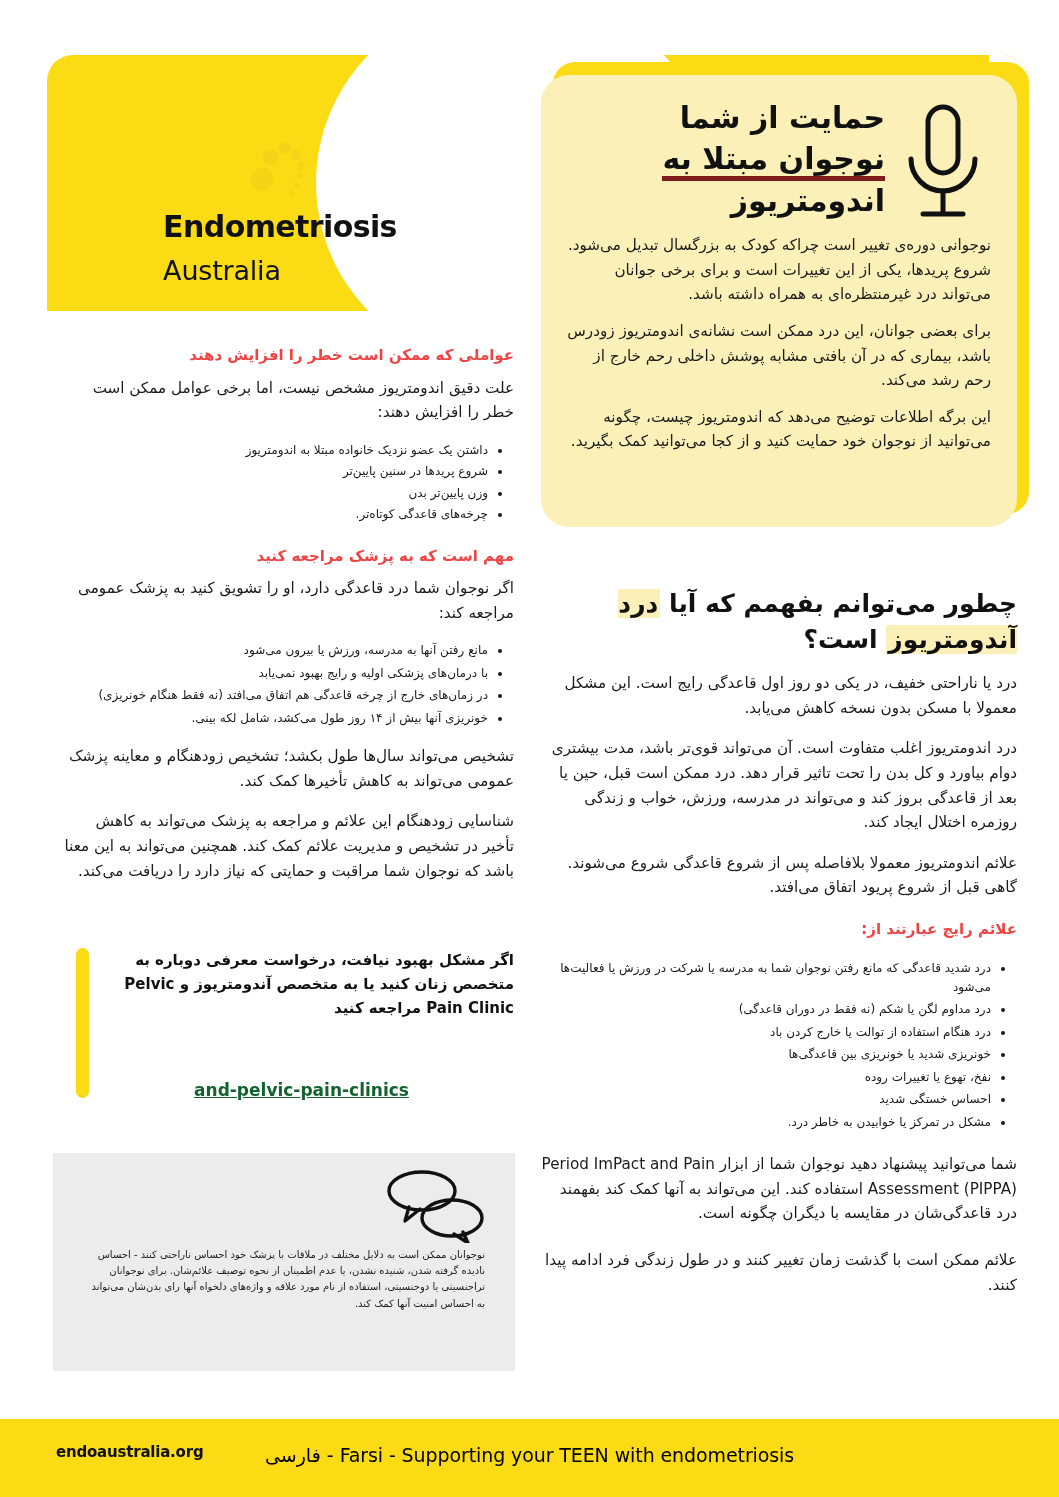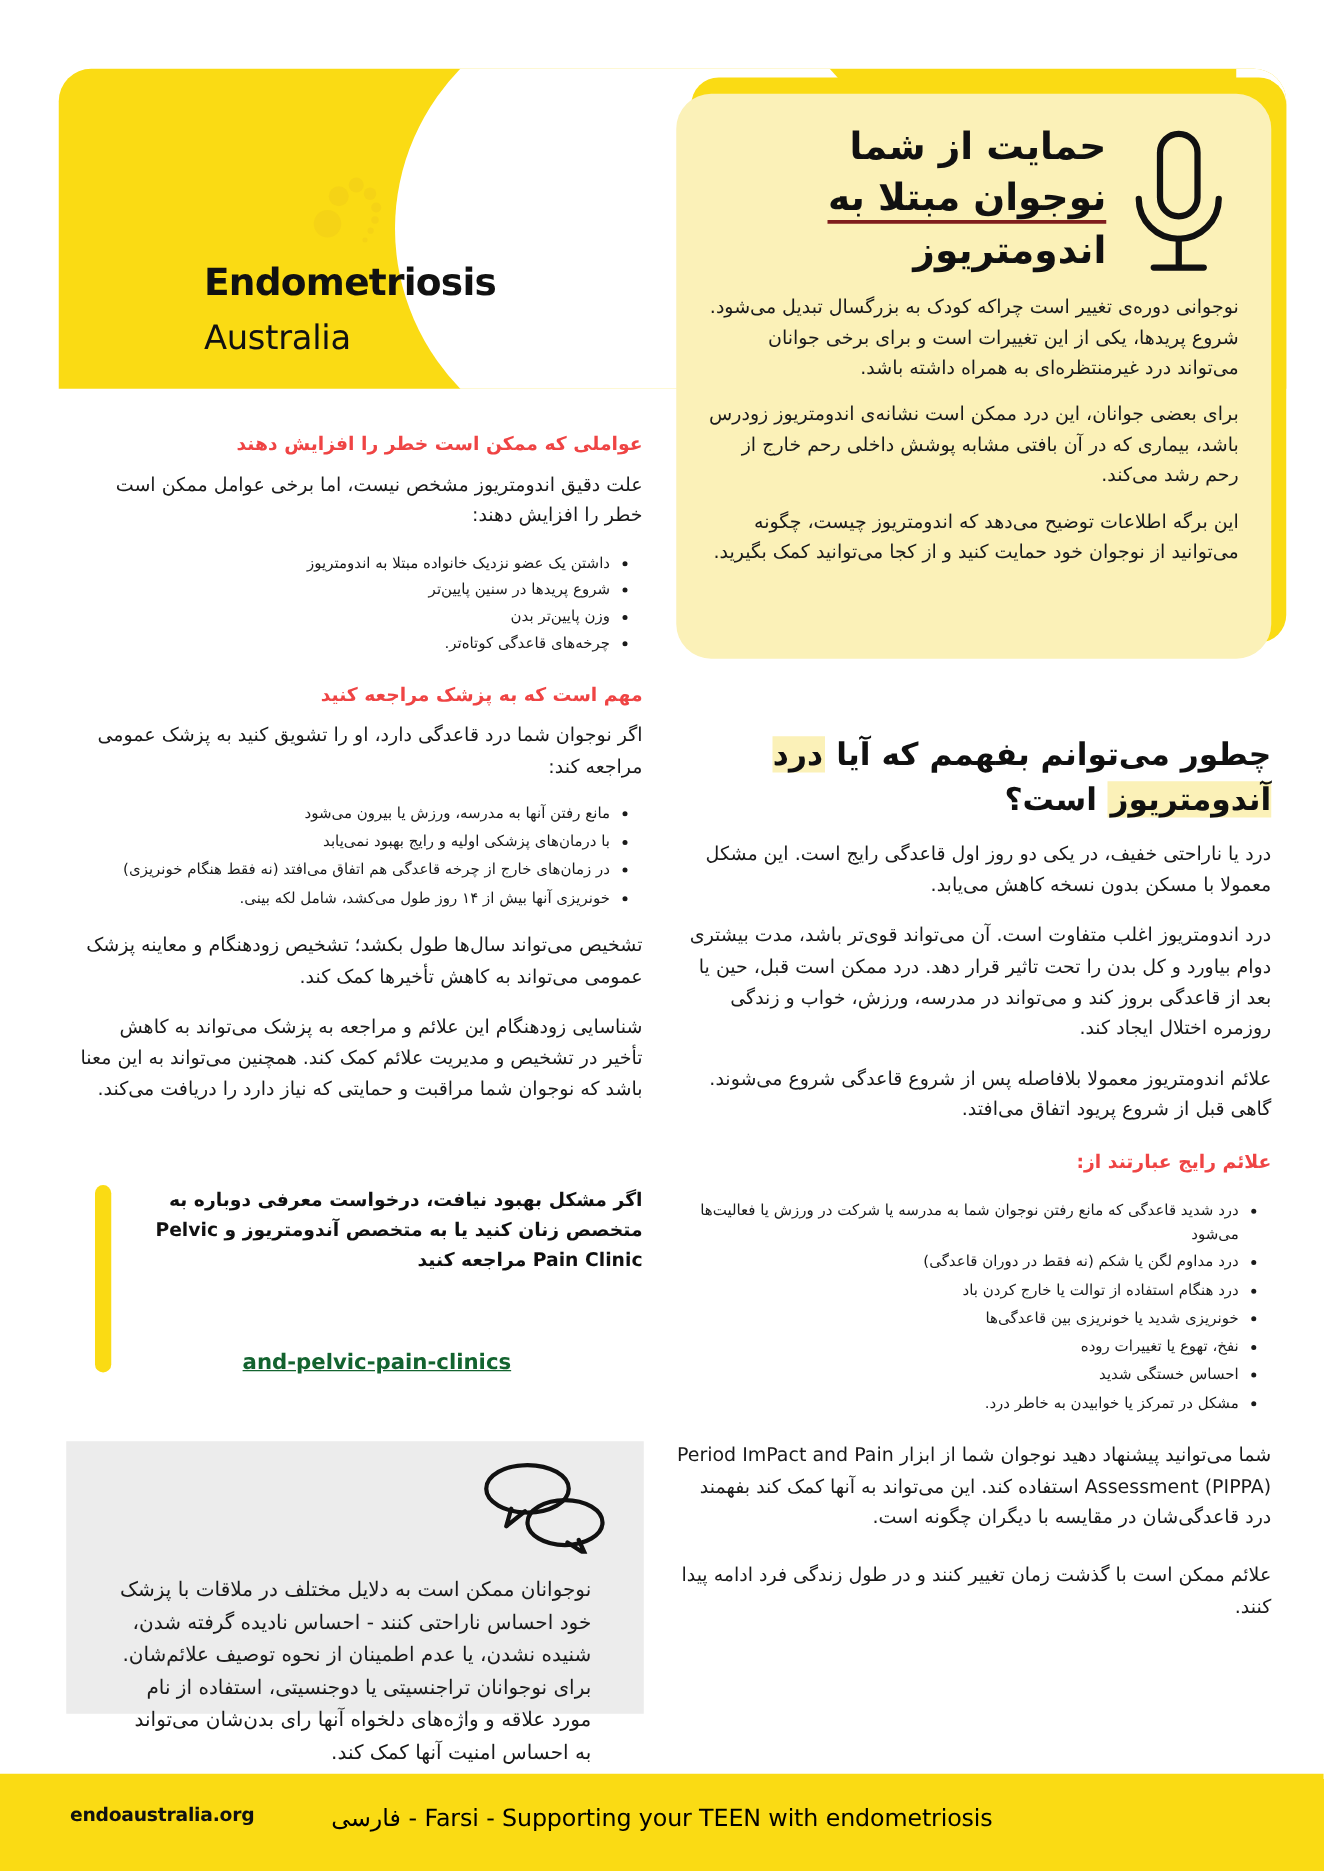--- a/index.html
+++ b/index.html
@@ -47,21 +47,21 @@
     position:absolute;left:541px;top:75px;width:476px;height:452px;
     background:#FBF1B8;border-radius:28px;padding:22px 26px 20px 26px;
     box-sizing:border-box;
   }
   .hero-top{display:flex;align-items:flex-start;gap:10px;}
   .mic{flex:0 0 96px;margin-top:4px;}
   .hero-title{
     flex:1;text-align:right;font-weight:700;font-size:30px;line-height:1.38;
     letter-spacing:0;color:#111;
   }
-  .hero-title .u{border-bottom:3px solid #7f1d1d;display:inline;}
+  .hero-title .u{border-bottom:5px solid #7f1d1d;display:inline;}
   .hero p{
     text-align:right;font-size:15.2px;line-height:1.62;margin:12px 0 0 0;color:#1a1a1a;
   }
   .hero p.tight{margin-top:0;}
 
   
   .col-left{
     position:absolute;left:62px;top:344px;width:452px;text-align:right;
   }
   .col-right{
@@ -104,21 +104,21 @@
     line-height:1.42;font-family:"DejaVu Sans","Liberation Sans",sans-serif;
   }
 
   
   .greybox{
     position:absolute;left:53px;top:1153px;width:462px;height:218px;
     background:#ECECEC;box-sizing:border-box;padding:16px 26px 18px 26px;
   }
   .bubbles{display:flex;justify-content:flex-start;margin:0 0 4px 44px;}
   .greybox p{
-    margin:16px;text-align:right;font-size:16px;line-height:1.62;color:#1a1a1a;
+    margin:4px;text-align:right;font-size:10px;line-height:1.62;color:#1a1a1a;
   }
 
   
   .footer{
     position:absolute;left:0;bottom:0;width:1059px;height:78px;background:#FADB14;
   }
   .footer .fl{
     position:absolute;left:56px;top:24px;font-size:15px;font-weight:700;
     color:#111;direction:ltr;letter-spacing:-0.2px;
   }

